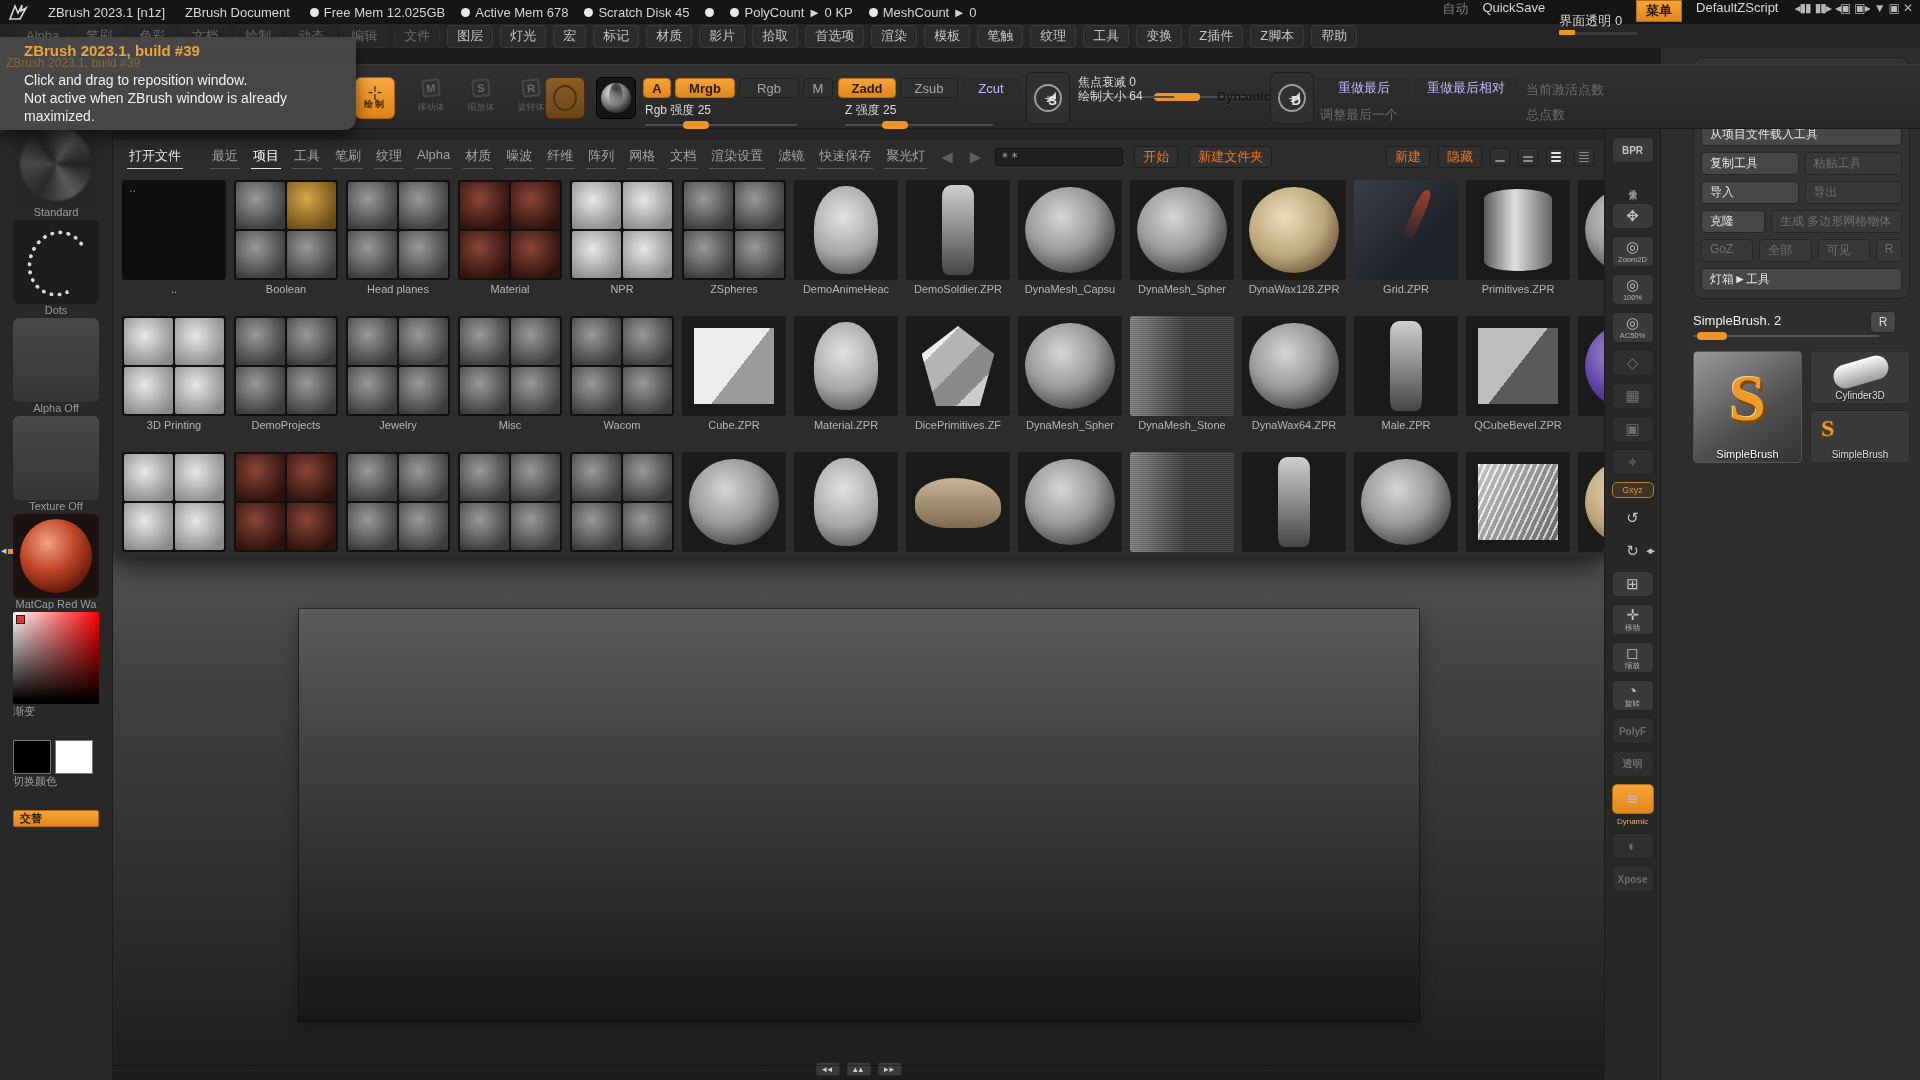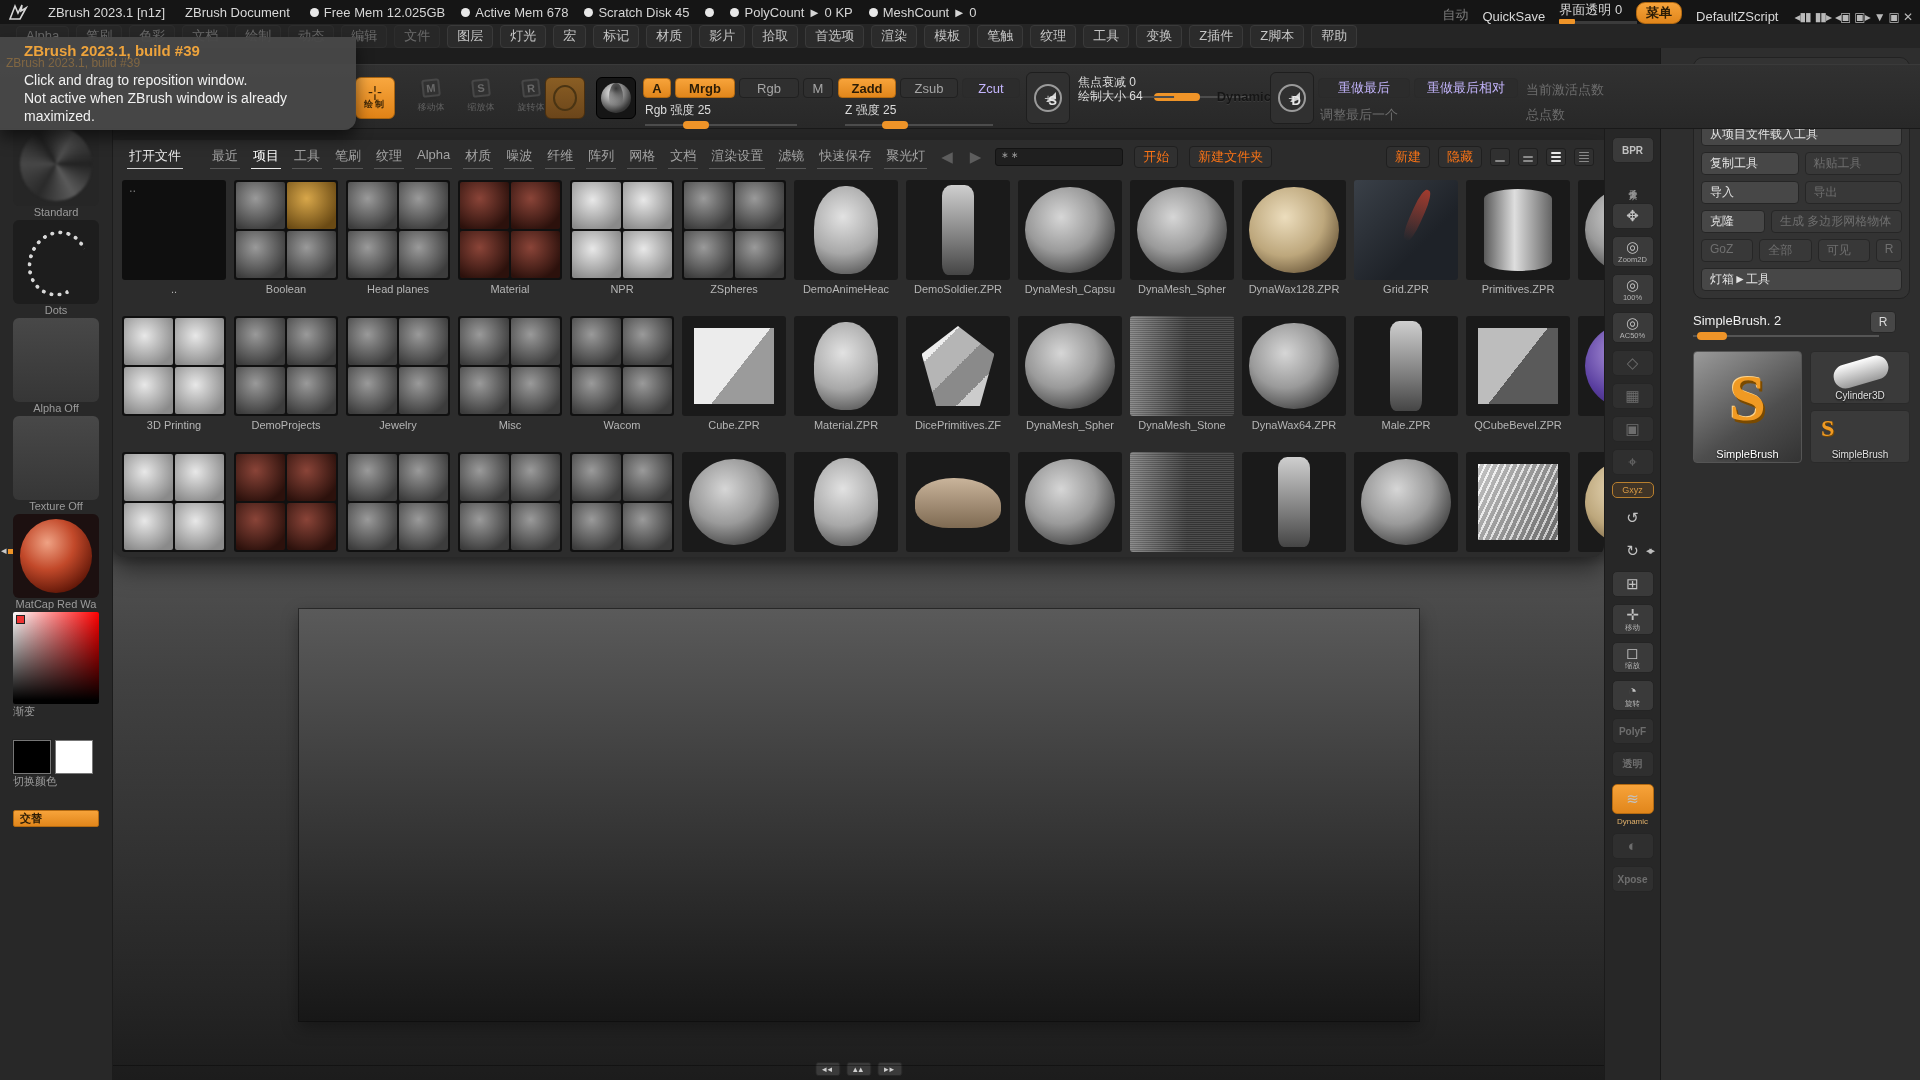--- a/index.html
+++ b/index.html
@@ -6,24 +6,24 @@
     font-family:"Liberation Sans","DejaVu Sans",sans-serif;-webkit-font-smoothing:antialiased;}
   *{box-sizing:border-box;}
 
   
   #titlebar{position:absolute;left:0;top:0;width:1920px;height:24px;background:#151515;
     display:flex;align-items:center;color:#d9d9d9;font-size:13px;z-index:40;}
   #tb-left{display:flex;align-items:center;gap:20px;padding-left:8px;}
   #tb-stats{display:flex;align-items:center;gap:16px;}
   .stat{display:flex;align-items:center;gap:5px;color:#d6d6d6;}
   .stat .dot{width:9px;height:9px;border-radius:50%;background:#e8e8e8;display:inline-block;}
-  #tb-right{position:absolute;right:6px;top:0;height:24px;display:flex;align-items:flex-end;gap:14px;}
+  #tb-right{position:absolute;right:6px;top:0;height:24px;display:flex;align-items:flex-start;gap:14px;}
   .tb-dim{color:#7d7d7d;}
   .orange-chip{background:linear-gradient(#f7a33a,#e1861b);color:#2b1c06;border:1px solid #b36a12;
-    border-radius:9px;padding:1px 9px;font-weight:bold;font-size:13px;}
+    border-radius:0;padding:1px 9px;font-weight:bold;font-size:13px;}
   #ui-opacity{position:relative;padding-bottom:5px;margin-top:12px;}
   #ui-opacity .mini-track{position:absolute;left:0;bottom:0;width:78px;height:3px;background:#3b3b3b;}
   #ui-opacity .mini-fill{position:absolute;left:0;bottom:0;width:16px;height:5px;background:#ef9428;border-radius:1px;}
   .win-ic{color:#b9b9b9;font-size:12px;padding:0 2px;letter-spacing:-1px;}
   #zb-logo{width:20px;height:18px;}
 
   
   #menubar{position:absolute;left:0;top:24px;width:1920px;height:24px;background:#252525;
     display:flex;align-items:center;gap:7px;padding-left:16px;z-index:30;}
   .menu-item{padding:1px 9px 2px;border:1px solid #3a3a3a;border-radius:4px;background:#2b2b2b;

